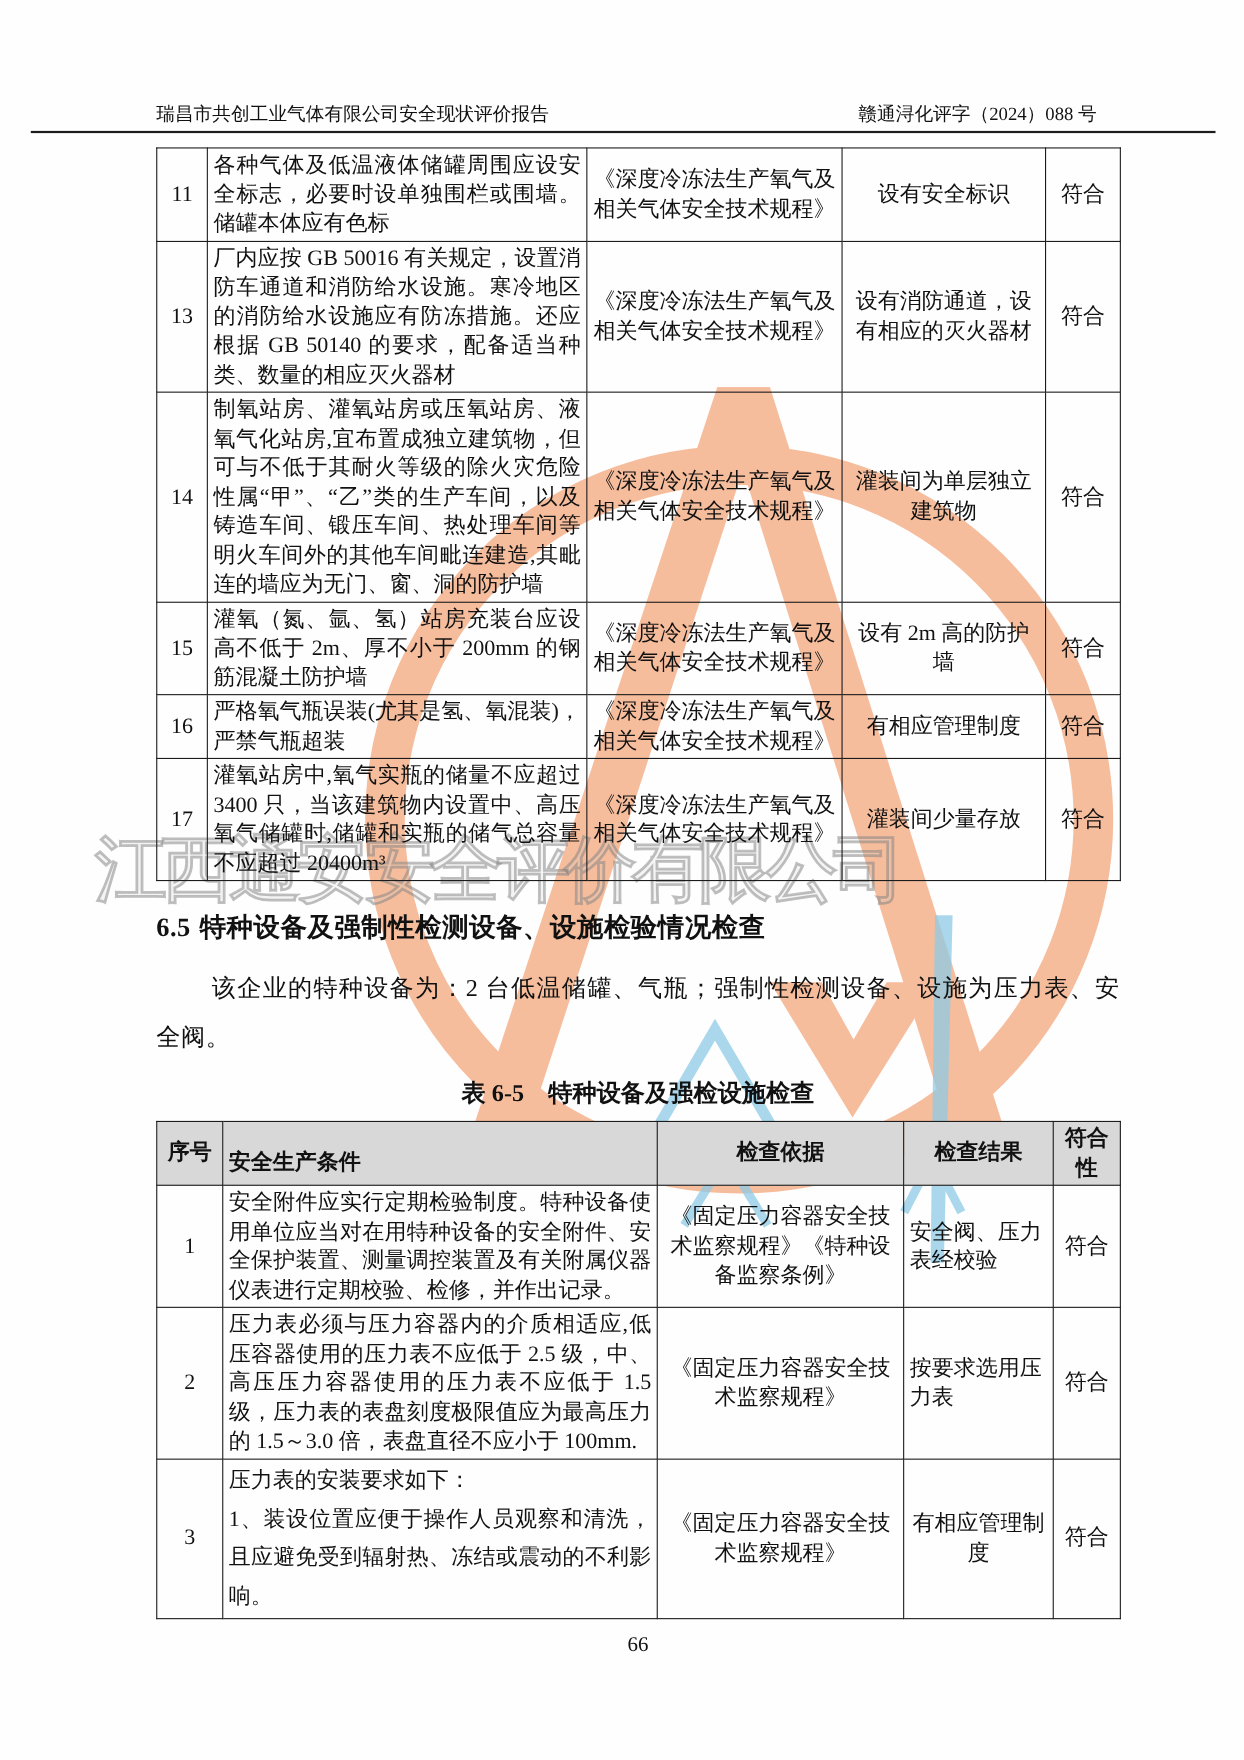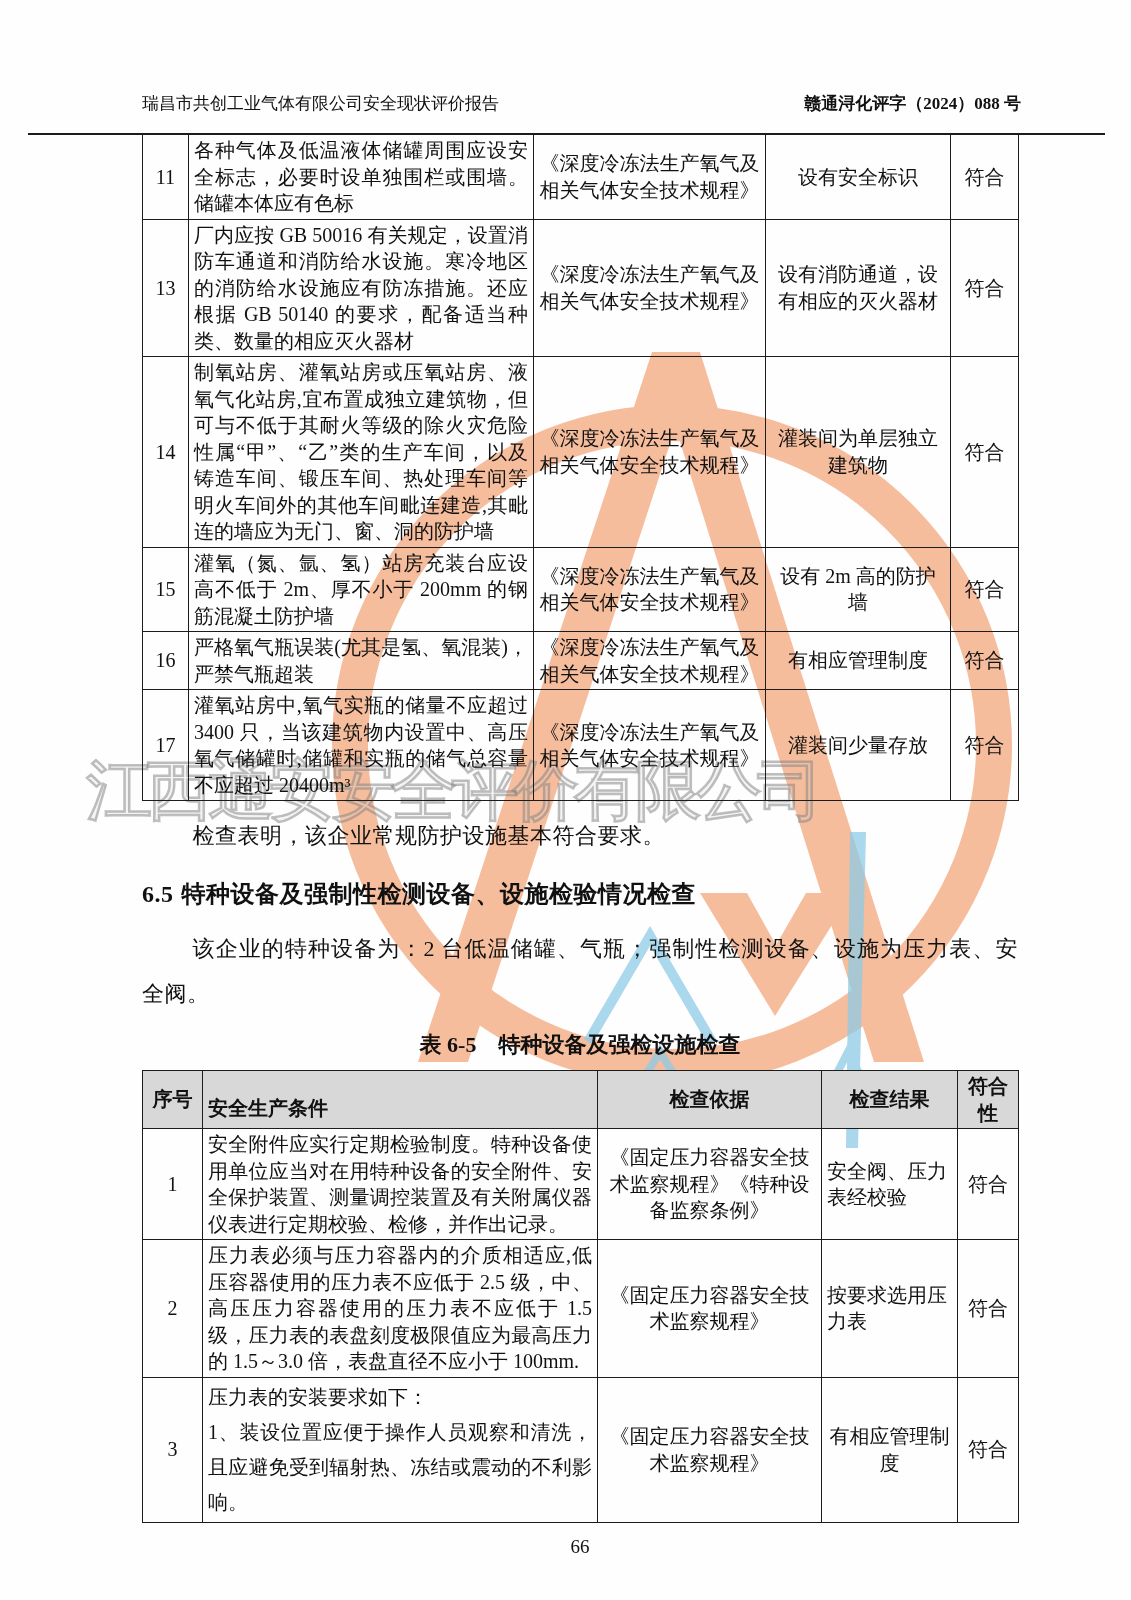--- a/index.html
+++ b/index.html
@@ -18,25 +18,25 @@
     position:absolute;left:86px;top:746px;width:1000px;z-index:1;
     font-size:66px;font-weight:400;letter-spacing:-5px;white-space:nowrap;
     color:rgba(205,205,205,0.20);
     -webkit-text-stroke:2.5px rgba(128,128,128,0.50);
     pointer-events:none;
   }
   
   .hdr{
     position:absolute;left:28px;top:92px;width:1077px;z-index:2;
     display:flex;justify-content:space-between;align-items:flex-end;
-    border-bottom:2.5px solid #1c1c1c;padding-bottom:18px;
+    border-bottom:2.5px solid #1c1c1c;padding-bottom:4px;
     font-size:17px;
   }
   .hdr .l{margin-left:114px;}
-  .hdr .r{margin-right:84px;font-weight:700;}
+  .hdr .r{margin-right:108px;font-weight:400;}
   
   .content{position:absolute;left:142px;top:134px;width:876px;z-index:2;}
   table{border-collapse:collapse;width:876px;table-layout:fixed;background:transparent;}
   td,th{
     border:1.6px solid #1c1c1c;
     font-size:20px;line-height:26.5px;
     padding:2px 5px;vertical-align:middle;
     font-weight:normal;word-break:break-all;
   }
   td.num,td.conf{text-align:center;padding:2px 2px;}
@@ -147,21 +147,20 @@
         <tr>
           <td class="num">17</td>
           <td class="cond">灌氧站房中,氧气实瓶的储量不应超过 3400 只，当该建筑物内设置中、高压氧气储罐时,储罐和实瓶的储气总容量不应超过 20400m³</td>
           <td class="basis">《深度冷冻法生产氧气及相关气体安全技术规程》</td>
           <td class="res">灌装间少量存放</td>
           <td class="conf">符合</td>
         </tr>
       </tbody>
     </table>
 
-    <p class="para p1">检查表明，该企业常规防护设施基本符合要求。</p>
 
     <h2 class="section"><span class="no">6.5</span><span>特种设备及强制性检测设备、设施检验情况检查</span></h2>
 
     <p class="para p2">该企业的特种设备为：2 台低温储罐、气瓶；强制性检测设备、设施为压力表、安全阀。</p>
 
     <div class="caption"><span class="cap-label">表 6-5</span><span>特种设备及强检设施检查</span></div>
 
     <table class="t2">
       <colgroup>
           <col style="width:60px">

